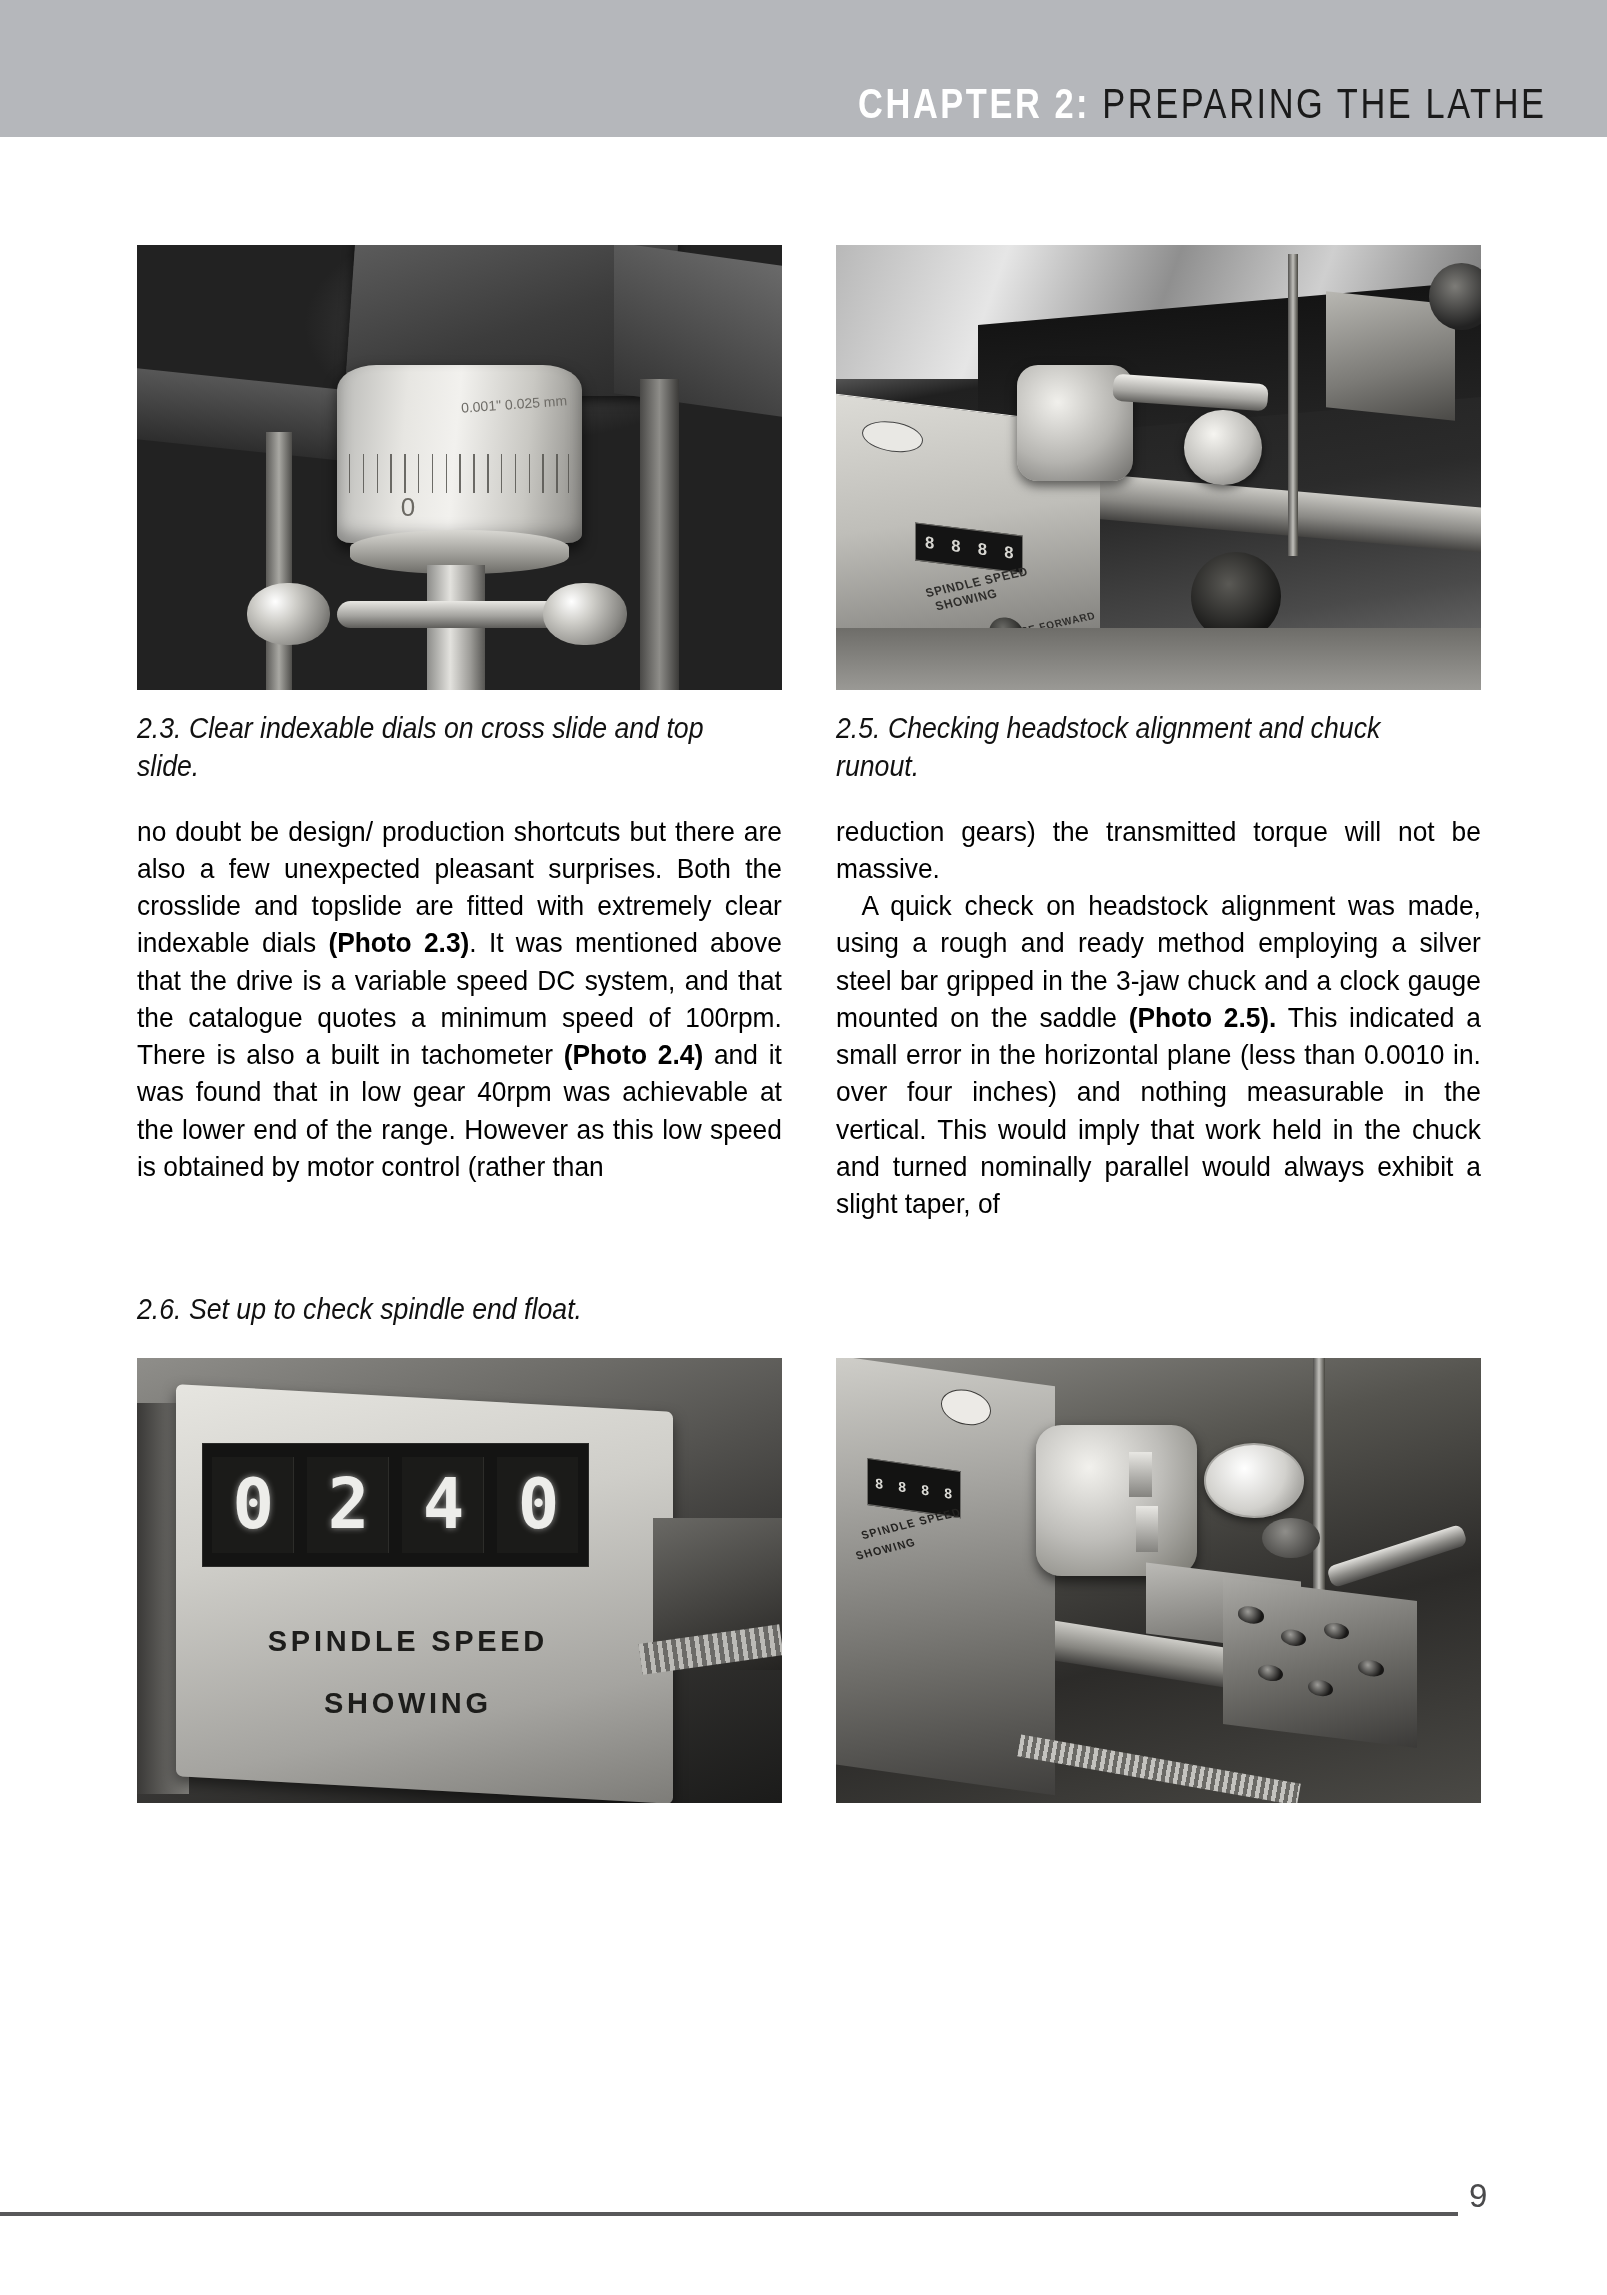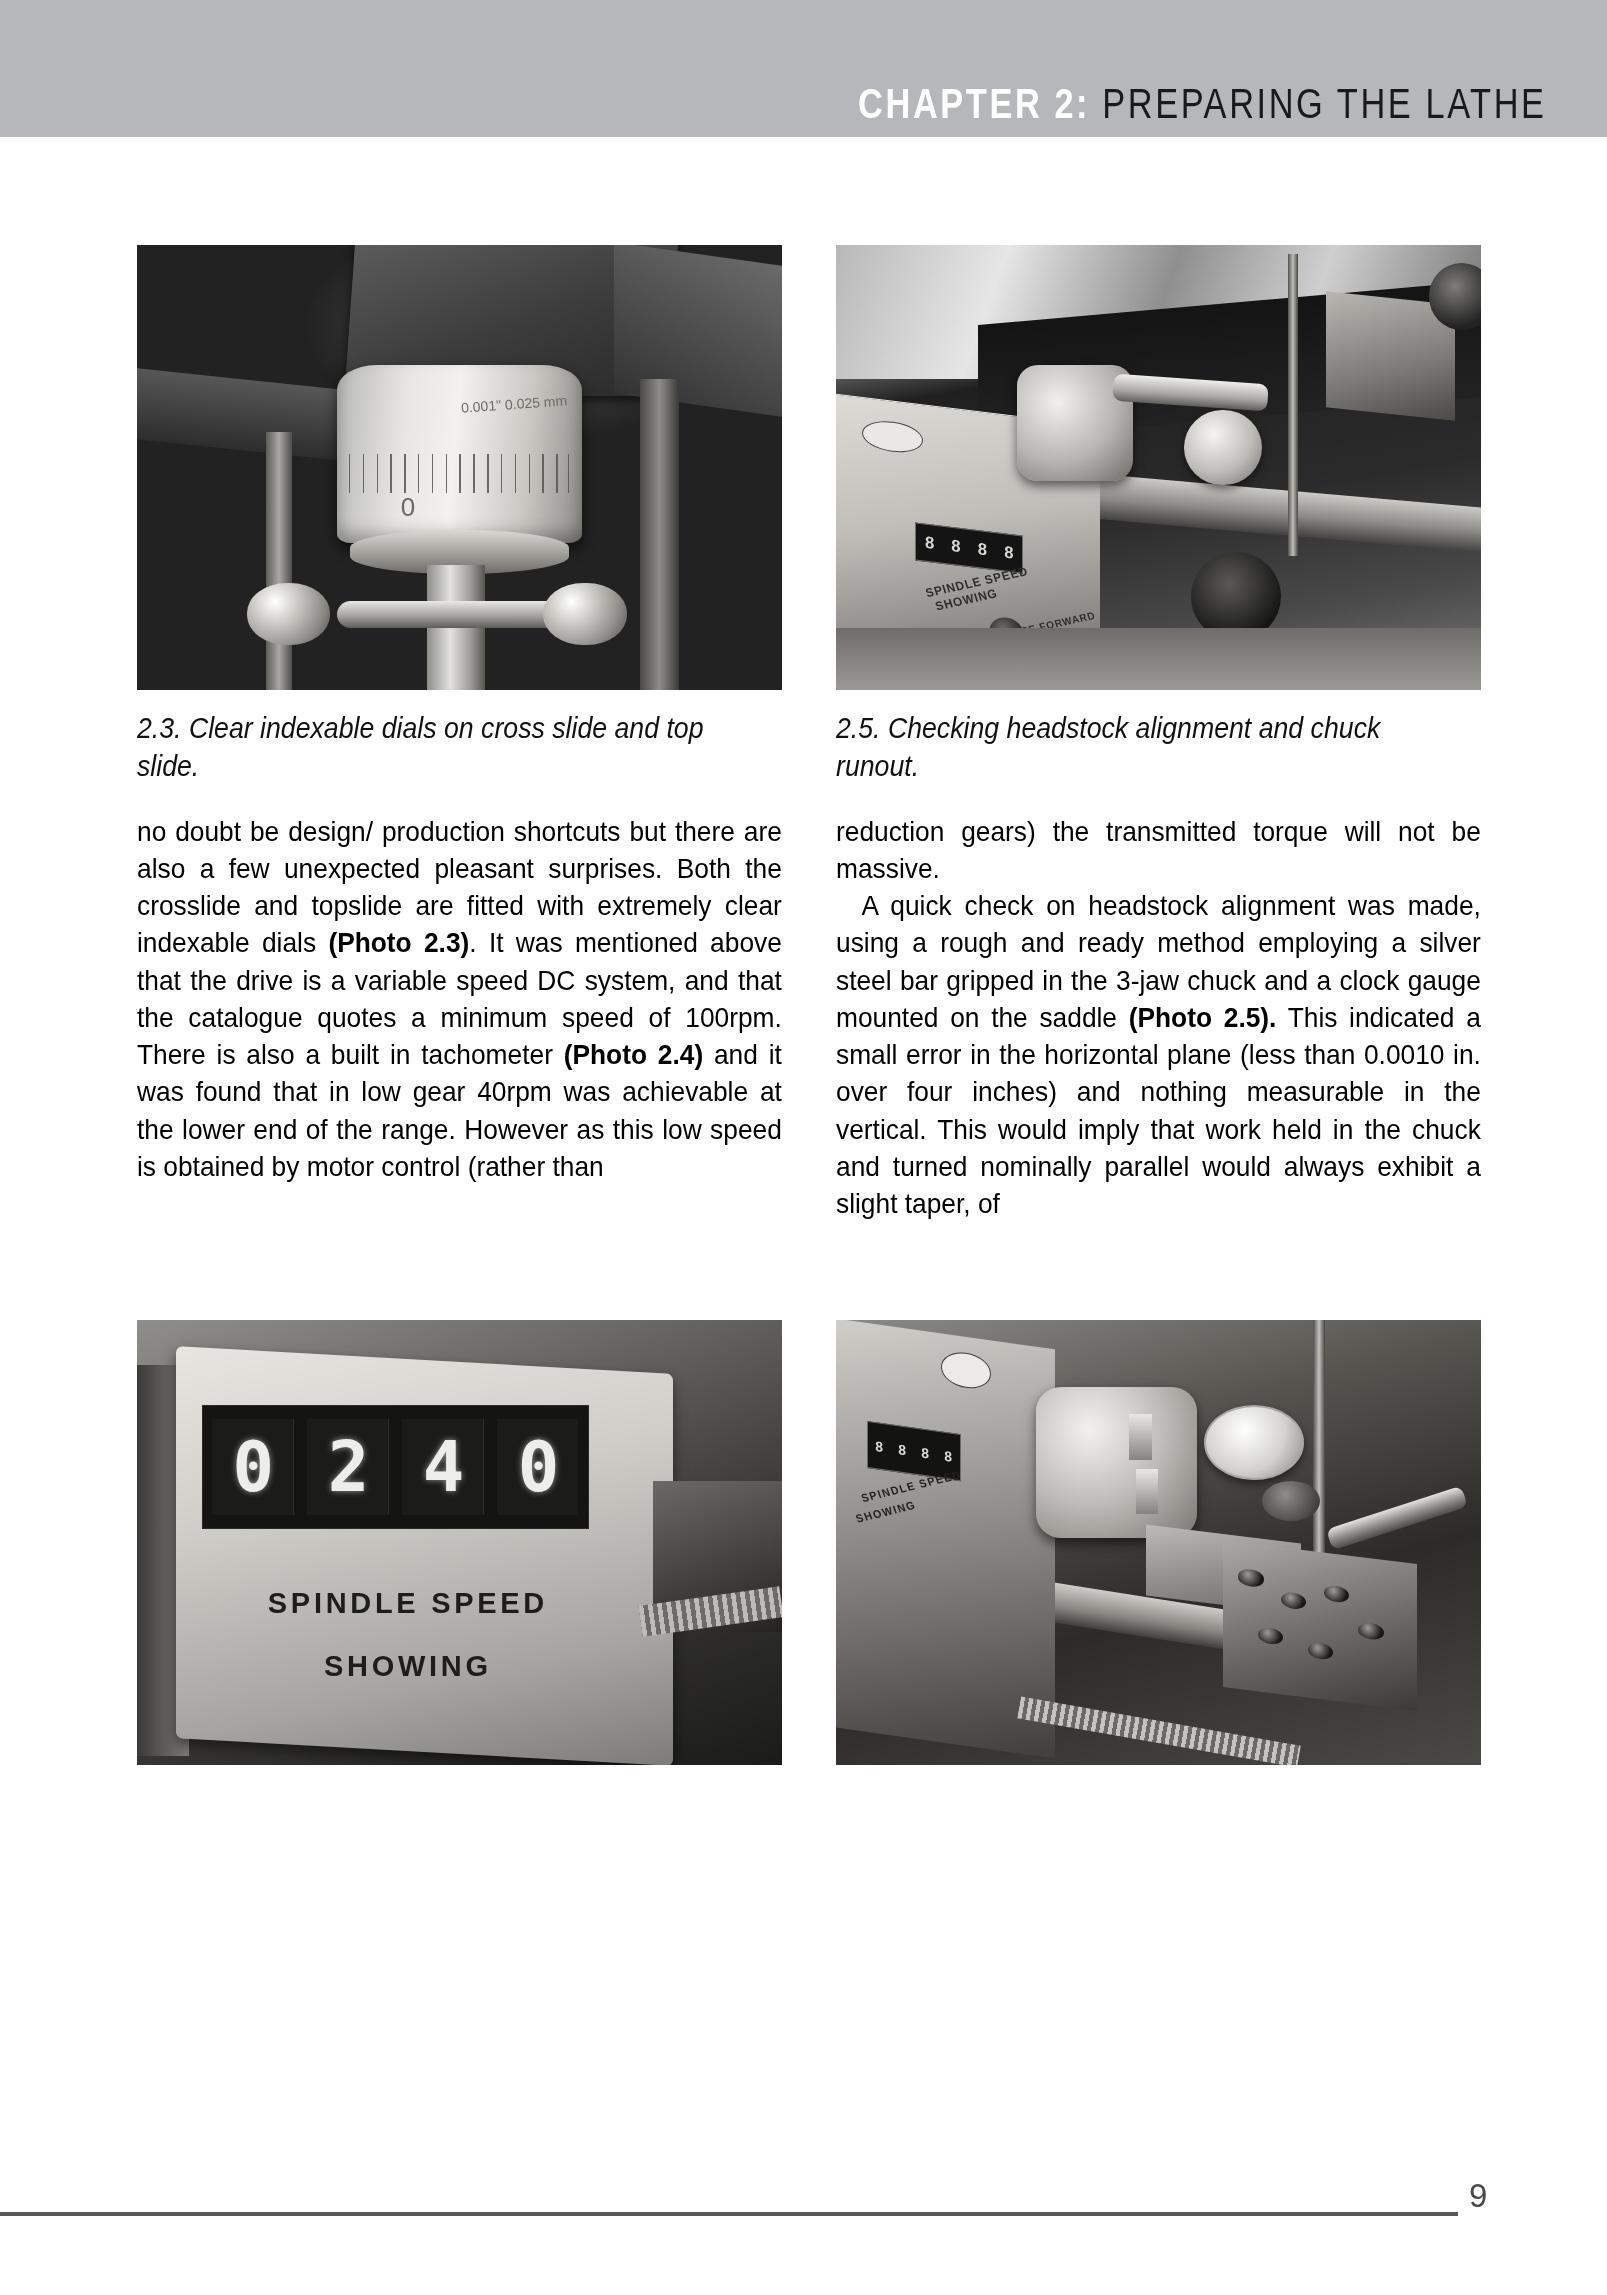--- a/index.html
+++ b/index.html
@@ -542,20 +542,23 @@
 
     <div class="col">
       <div class="bodytext">
         <p>reduction gears) the transmitted torque will not be massive.</p>
         <p class="indent"><span>A quick check on headstock alignment was made, using a rough and ready method employing a silver steel bar gripped in the 3-jaw chuck and a clock gauge mounted on the saddle </span><b>(Photo 2.5).</b><span> This indicated a small error in the horizontal plane (less than 0.0010 in. over four inches) and nothing measurable in the vertical. This would imply that work held in the chuck and turned nominally parallel would always exhibit a slight taper, of</span></p>
       </div>
     </div>
   </div>
 
   <div class="grid-row row-caption-low">
+    <div class="col">
+      <div class="caption">2.6.  Set up to check spindle end float.</div>
+    </div>
   </div>
 
   <div class="grid-row row-photos-low">
 
     <div class="col">
       <div class="photo small p24">
         <div class="photo-inner">
           <div class="leftEdge"></div>
           <div class="faceplate"></div>
           <div class="bezel">

